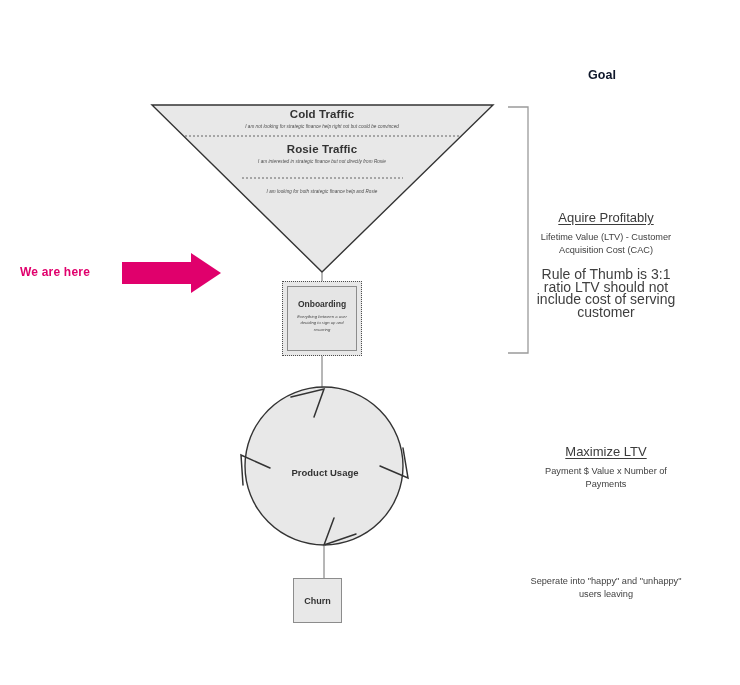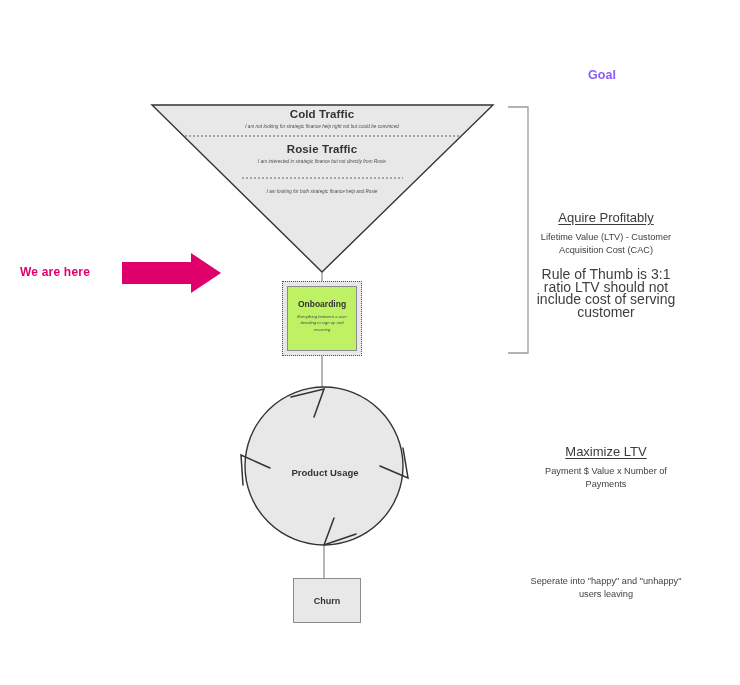--- a/index.html
+++ b/index.html
@@ -56,21 +56,21 @@
     background: #e8e8e8;
     border: 1.3px dotted #4d4d4d;
     box-sizing: border-box;
   }
   #onboarding-inner {
     position: absolute;
     left: 287px;
     top: 286px;
     width: 70px;
     height: 65px;
-    background: #bef264;
+    background: #e5e5e5;
     border: 1px solid #8c8c8c;
     box-sizing: border-box;
     text-align: center;
   }
   #onboarding-title {
     font-size: 8.5px;
     font-weight: bold;
     color: #333333;
     margin-top: 12px;
   }
@@ -94,21 +94,21 @@
     font-weight: bold;
     color: #333333;
     margin-top: 6px;
   }
 
   
   #churn-box {
     position: absolute;
     left: 293px;
     top: 578px;
-    width: 68px;
+    width: 49px;
     height: 45px;
     background: #e8e8e8;
     border: 1px solid #8c8c8c;
     box-sizing: border-box;
     display: flex;
     align-items: center;
     justify-content: center;
   }
   #churn-label {
     font-size: 9px;
@@ -129,21 +129,21 @@
 
   
   #goal-heading {
     position: absolute;
     left: 546px;
     top: 68px;
     width: 112px;
     text-align: center;
     font-size: 12.5px;
     font-weight: bold;
-    color: #8b5cf6;
+    color: #0f172a;
   }
   .goal-block {
     position: absolute;
     width: 160px;
     left: 526px;
     text-align: center;
   }
   .goal-title {
     font-size: 13px;
     color: #3b3b3b;

